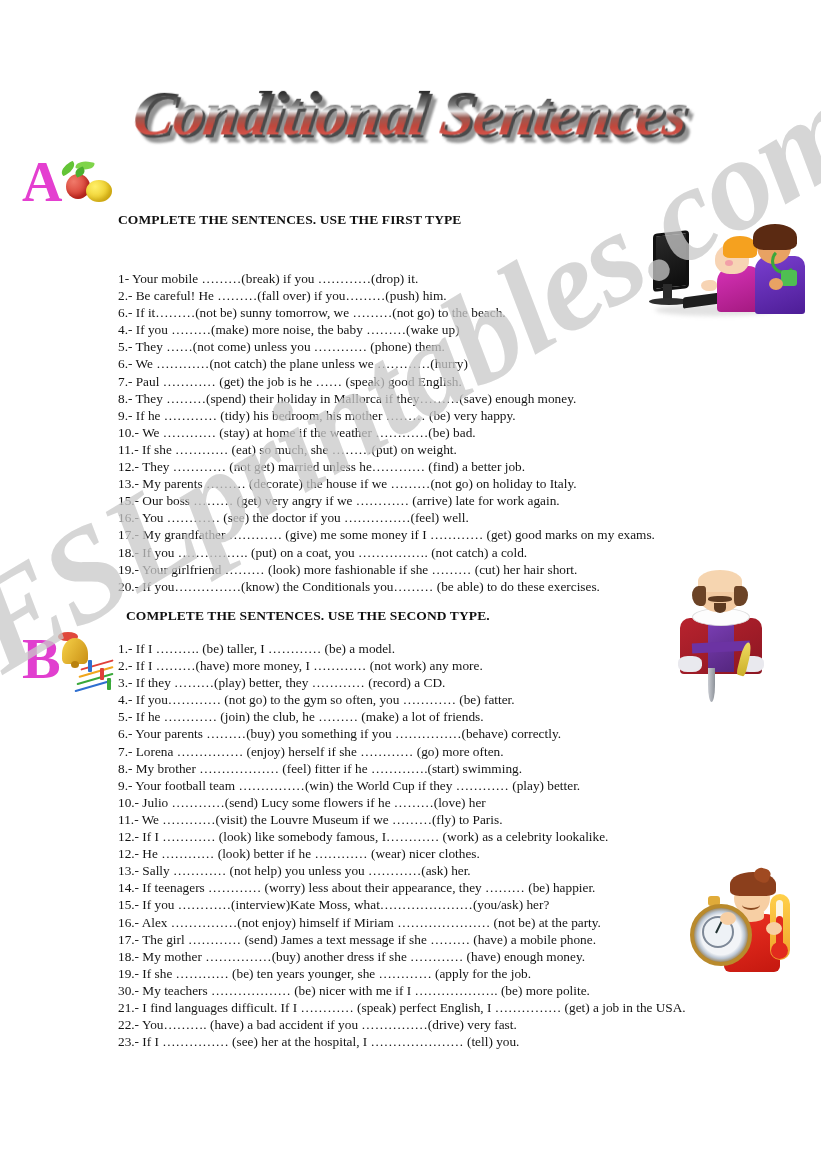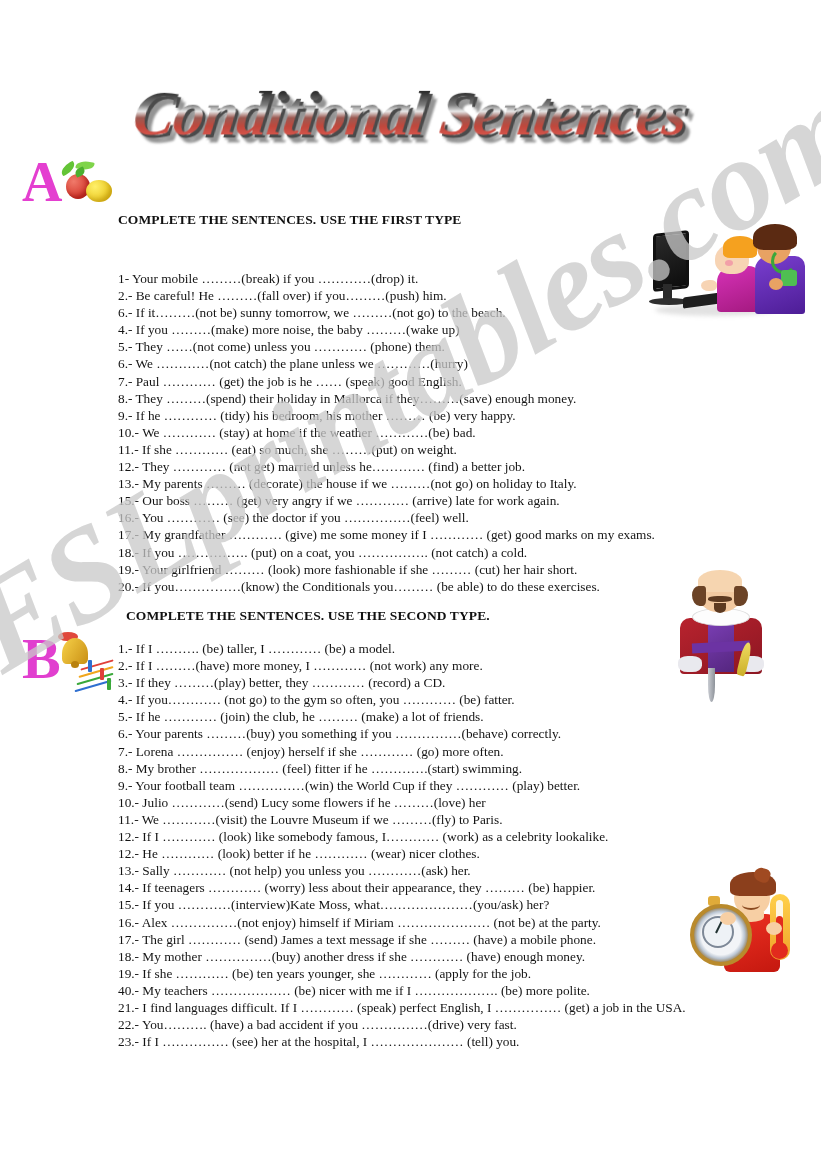--- a/index.html
+++ b/index.html
@@ -273,21 +273,21 @@
     <div class="sline">11.- We …………(visit) the Louvre Museum if we ………(fly) to Paris.</div>
     <div class="sline">12.- If I ………… (look) like somebody famous, I………… (work) as a celebrity lookalike.</div>
     <div class="sline">12.- He ………… (look) better if he ………… (wear) nicer clothes.</div>
     <div class="sline">13.- Sally ………… (not help) you unless you …………(ask) her.</div>
     <div class="sline">14.- If teenagers ………… (worry) less about their appearance, they ……… (be) happier.</div>
     <div class="sline">15.- If you …………(interview)Kate Moss, what…………………(you/ask) her?</div>
     <div class="sline">16.- Alex ……………(not enjoy) himself if Miriam ………………… (not be) at the party.</div>
     <div class="sline">17.- The girl ………… (send) James a text message if she ……… (have) a mobile phone.</div>
     <div class="sline">18.- My mother ……………(buy) another dress if she ………… (have) enough money.</div>
     <div class="sline">19.- If she ………… (be) ten years younger, she ………… (apply for the job.</div>
-    <div class="sline">40.- My teachers ……………… (be) nicer with me if I ………………. (be) more polite.</div>
+    <div class="sline">30.- My teachers ……………… (be) nicer with me if I ………………. (be) more polite.</div>
     <div class="sline">21.- I find languages difficult. If I ………… (speak) perfect English, I …………… (get) a job in the USA.</div>
     <div class="sline">22.- You………. (have) a bad accident if you ……………(drive) very fast.</div>
     <div class="sline">23.- If I …………… (see) her at the hospital, I ………………… (tell) you.</div>
   </div>
 
   <div id="art-bard">
     <span class="bard-torso"></span>
     <span class="bard-vest"></span>
     <span class="bard-sash"></span>
     <span class="bard-ruff"></span>

